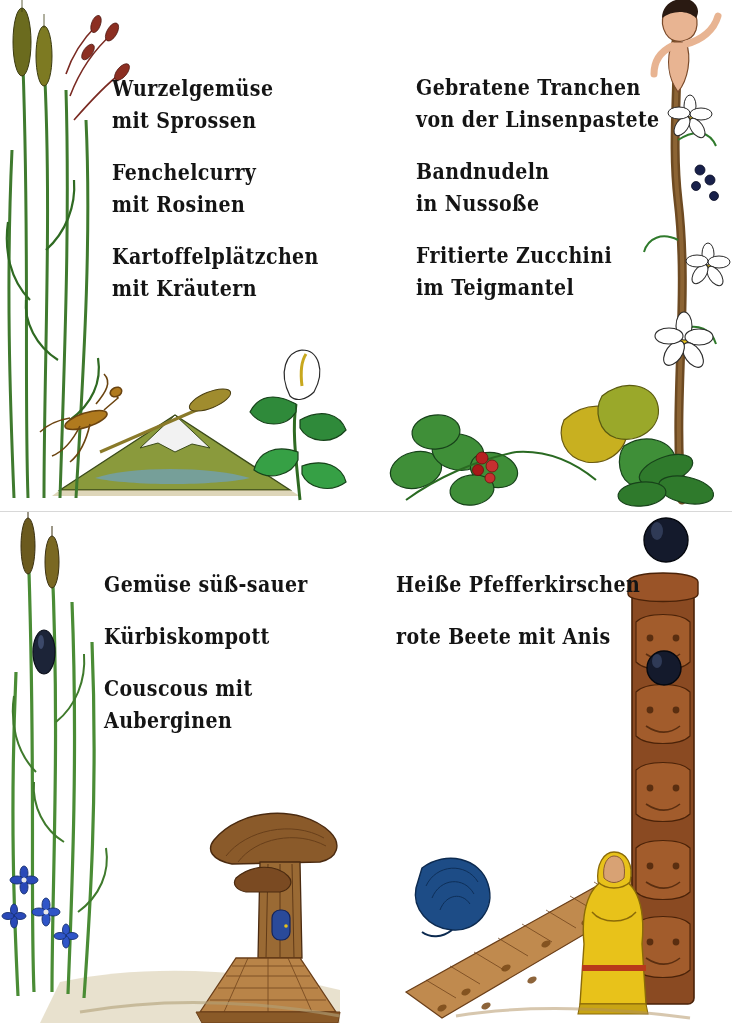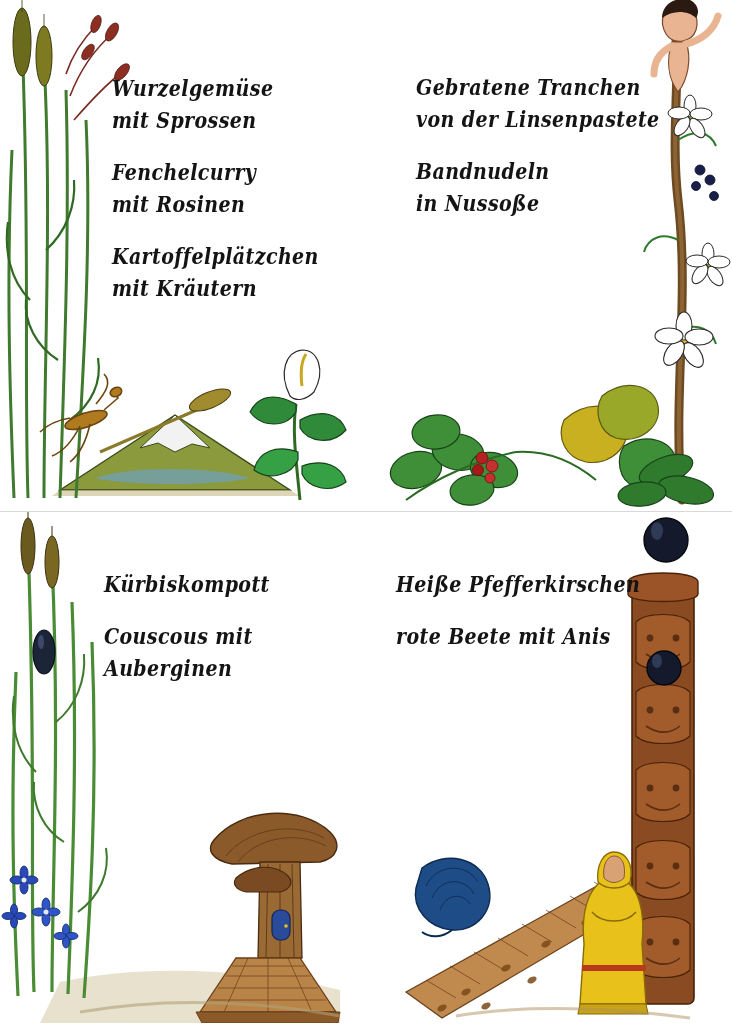--- a/index.html
+++ b/index.html
@@ -45,21 +45,20 @@
   .q-tr { left: 366px; top: 0; }
   .q-bl { left: 0; top: 512px; }
   .q-br { left: 346px; top: 512px; }
 
   .menu-text {
     position: absolute;
     z-index: 5;
   }
   .menu-block {
     margin-bottom: 26px;
-    font-style: italic;
   }
   .menu-line {
     font-family: "DejaVu Serif", serif;
     font-weight: 700;
     font-size: 19px;
     line-height: 26px;
     color: #141414;
     letter-spacing: 0.4px;
     white-space: nowrap;
     transform: scaleY(1.22);
@@ -273,20 +272,24 @@
     </svg>
     <div class="menu-text">
       <div class="menu-block">
         <div class="menu-line">Gebratene Tranchen</div>
         <div class="menu-line">von der Linsenpastete</div>
       </div>
       <div class="menu-block">
         <div class="menu-line">Bandnudeln</div>
         <div class="menu-line">in Nussoße</div>
       </div>
+      <div class="menu-block">
+        <div class="menu-line">Fritierte Zucchini</div>
+        <div class="menu-line">im Teigmantel</div>
+      </div>
     </div>
   </div>
 
   <div class="quadrant q-bl">
     <svg class="art" viewBox="0 0 366 511">
 
       <path d="M60 470 C140 452, 250 456, 340 478 L340 511 L40 511 Z" fill="#d6c9a6" opacity="0.55"></path>
 
       <g stroke="#4a8c35" stroke-width="3.2" fill="none">
         <path d="M34 480 C30 380, 36 250, 28 30"></path>
@@ -379,20 +382,23 @@
           <path d="M248 446 L224 500"></path>
             <path d="M268 446 L268 500"></path>
             <path d="M288 446 L312 500"></path>
         </g>
         <path d="M196 500 L202 511 L338 511 L340 500 Z" fill="#8a5a28" stroke="#6a3e18" stroke-width="1"></path>
       </g>
 
       <path d="M80 500 C160 486, 250 488, 340 504" stroke="#b0a078" stroke-width="3" fill="none" opacity="0.6"></path>
     </svg>
     <div class="menu-text">
+      <div class="menu-block">
+        <div class="menu-line">Gemüse süß-sauer</div>
+      </div>
       <div class="menu-block">
         <div class="menu-line">Kürbiskompott</div>
       </div>
       <div class="menu-block">
         <div class="menu-line">Couscous mit</div>
         <div class="menu-line">Auberginen</div>
       </div>
     </div>
   </div>
 

